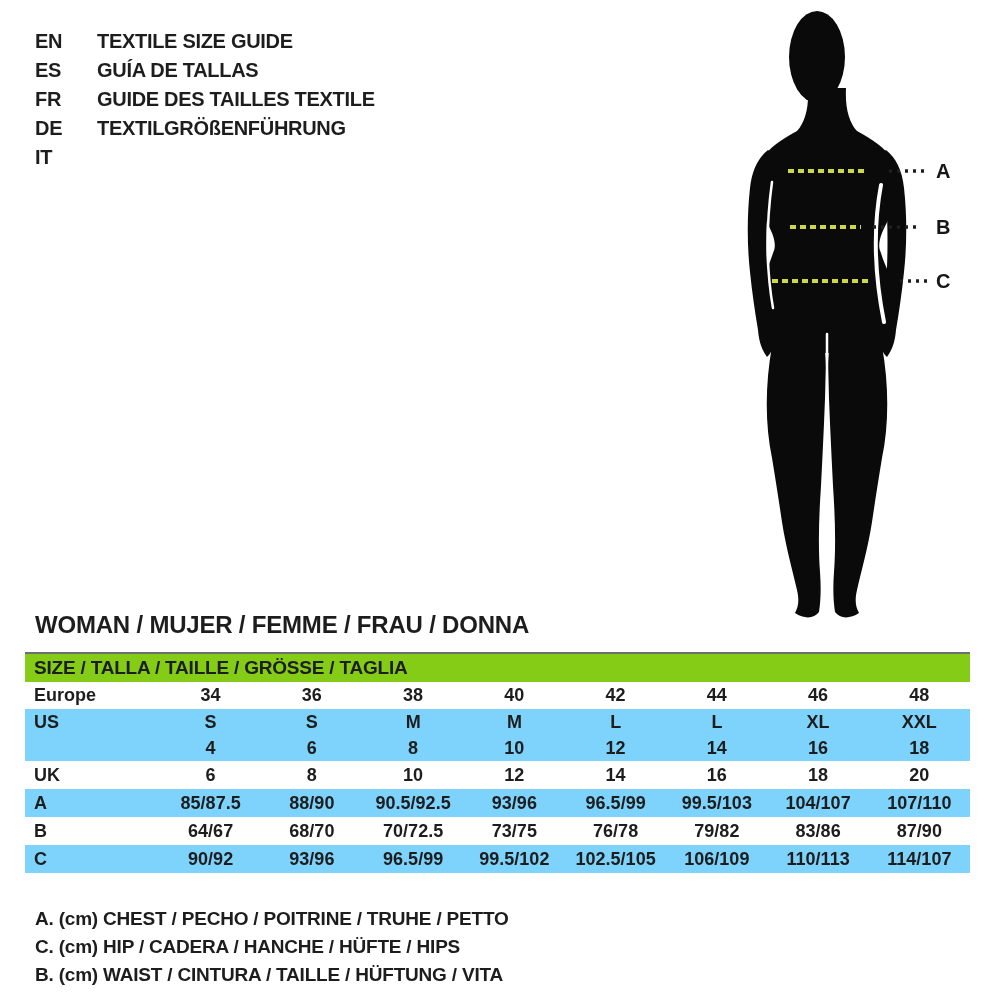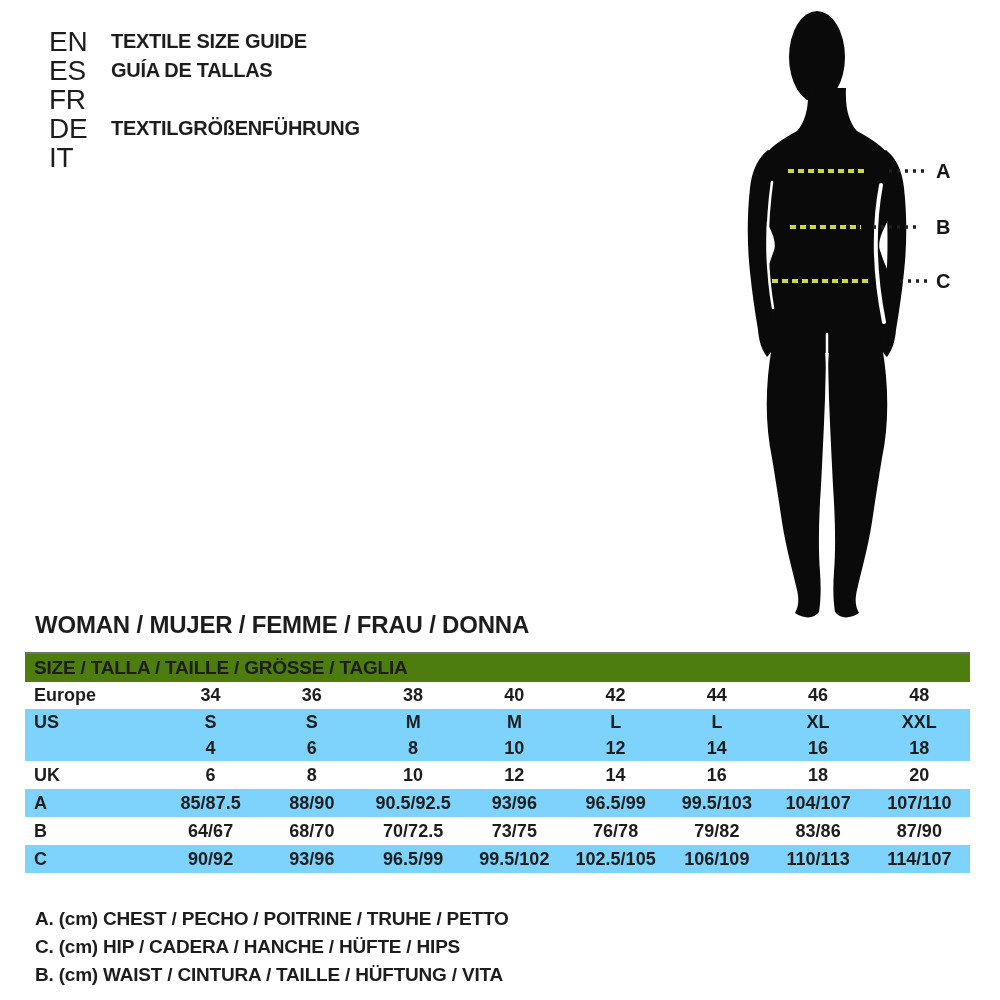--- a/index.html
+++ b/index.html
@@ -10,38 +10,38 @@
     font-family:"Liberation Sans", sans-serif;
     color:#1d1d1d;
     position:relative;
     overflow:hidden;
   }
   .abs { position:absolute; }
 
   
   .lang-list { left:35px; top:27px; }
   .lang-row { display:flex; height:29px; align-items:center; }
-  .lang-code  { width:62px; font-size:28px; font-weight:normal; letter-spacing:-0.3px;margin-left:14px; }
+  .lang-code  { width:62px; font-size:20px; font-weight:bold; letter-spacing:-0.3px; }
   .lang-label { font-size:20px; font-weight:bold; letter-spacing:-0.3px; white-space:nowrap; }
 
   
   .figure-svg { left:690px; top:0; width:310px; height:645px; }
   .measure-label {
     position:absolute; left:936px; width:24px;
     font-size:20px; font-weight:600; color:#161616; text-align:left;
   }
   .ml-a { top:160px; } .ml-b { top:216px; } .ml-c { top:270px; }
 
   
   .woman-line { left:35px; top:611px; font-size:24px; font-weight:bold; letter-spacing:-0.2px; }
 
   
   .size-table { left:25px; top:652px; width:945px; border-top:2px solid #6f6f6f; }
   .thead {
-    height:28px; background:#4d7c0f;
+    height:28px; background:#84cc16;
     display:flex; align-items:center; padding-left:9px;
     font-size:19px; font-weight:bold; letter-spacing:-0.2px;
   }
   .trow {
     display:grid; grid-template-columns:135px repeat(8, 1fr);
     align-items:center; font-size:18px; font-weight:bold;
   }
   .h27 { height:27px; } .h26 { height:26px; } .h28 { height:28px; }
   .gray { background:#7dd3fc; }
   .cell { text-align:center; white-space:nowrap; }
@@ -59,20 +59,21 @@
   <div class="lang-row">
     <span class="lang-code">EN</span>
     <span class="lang-label">TEXTILE SIZE GUIDE</span>
   </div>
   <div class="lang-row">
     <span class="lang-code">ES</span>
     <span class="lang-label">GUÍA DE TALLAS</span>
   </div>
   <div class="lang-row">
     <span class="lang-code">FR</span>
+    <span class="lang-label">GUIDE DES TAILLES TEXTILE</span>
   </div>
   <div class="lang-row">
     <span class="lang-code">DE</span>
     <span class="lang-label">TEXTILGRÖßENFÜHRUNG</span>
   </div>
   <div class="lang-row">
     <span class="lang-code">IT</span>
   </div>
 </div>
 

